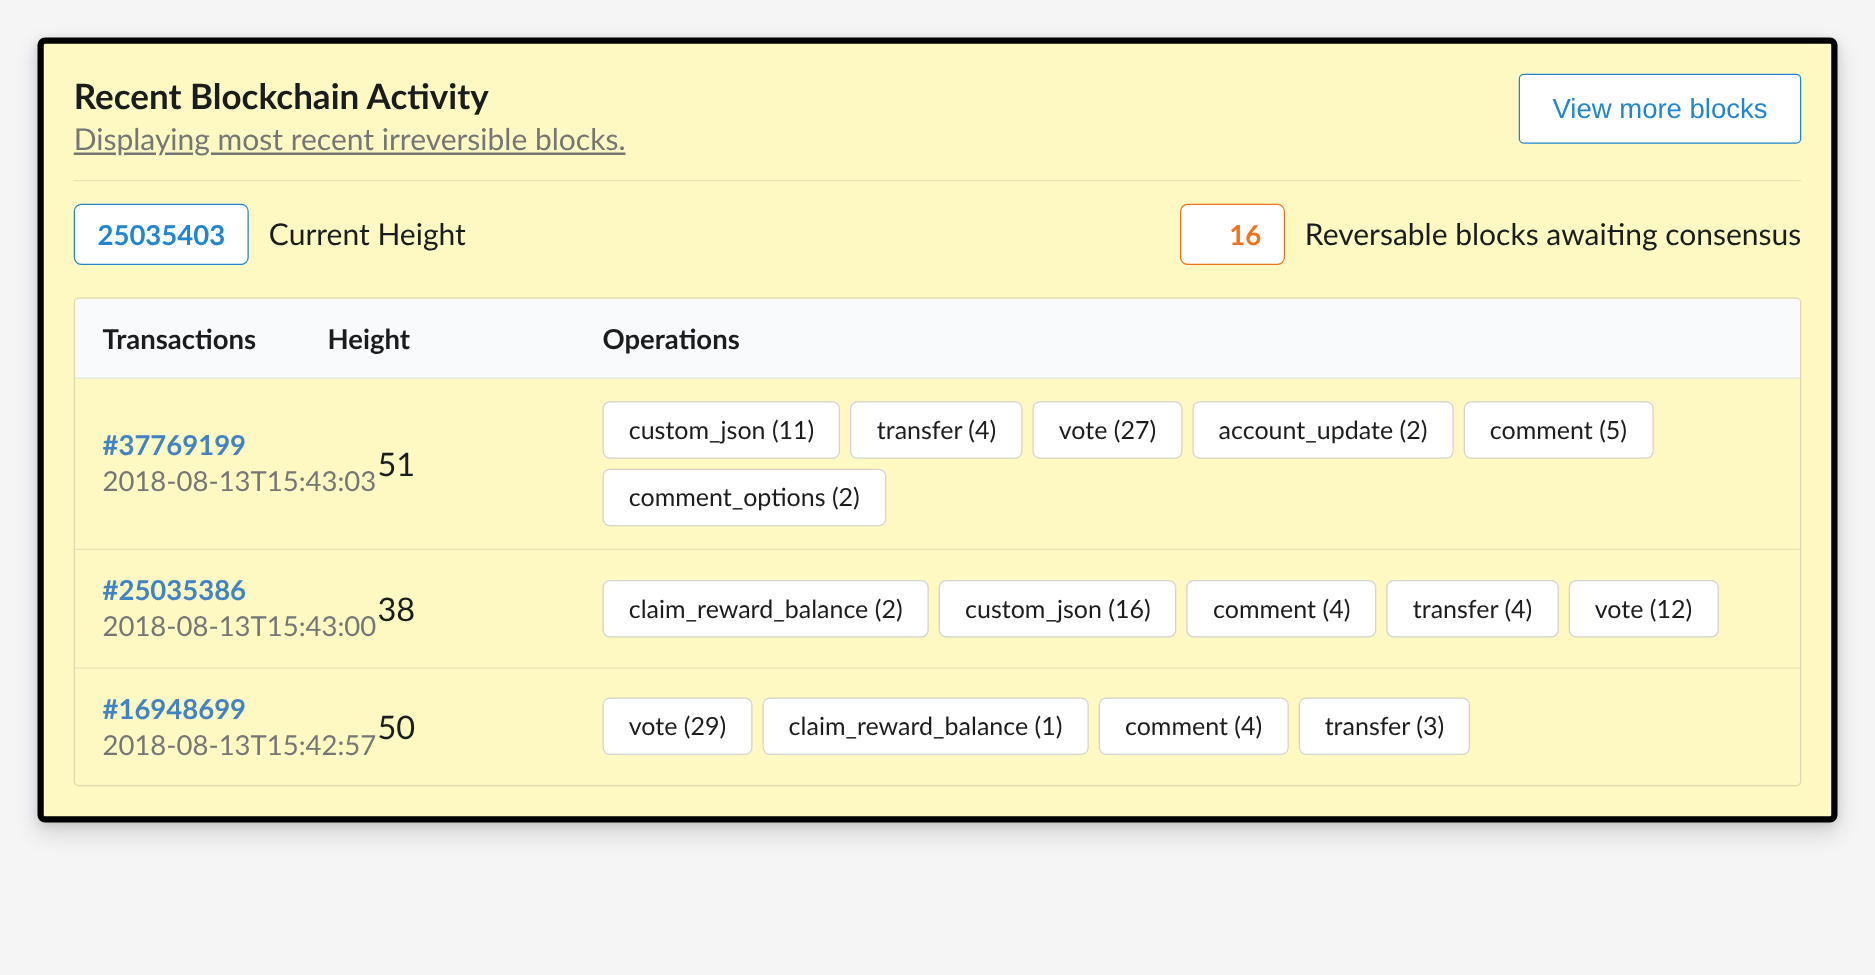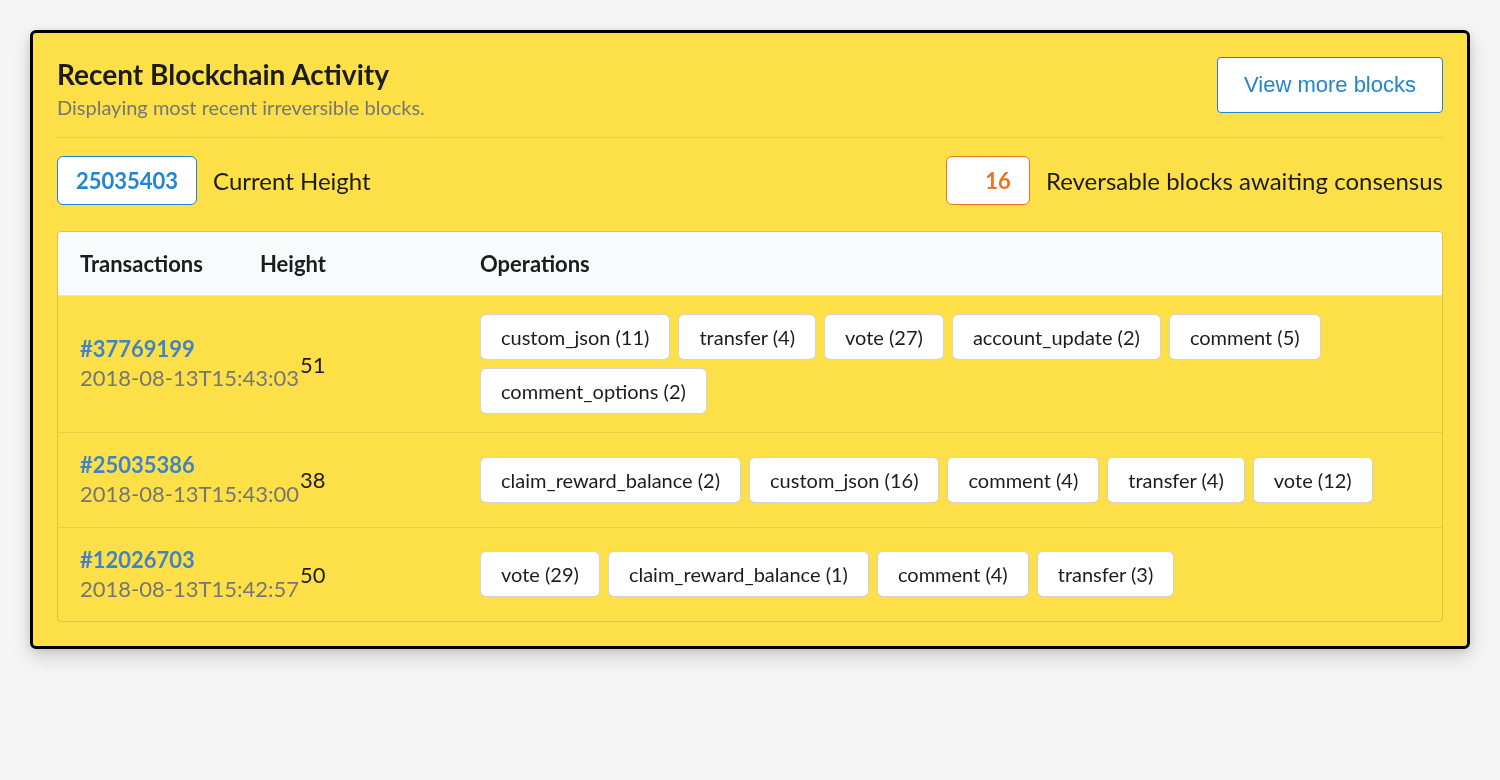--- a/index.html
+++ b/index.html
@@ -6,22 +6,22 @@
       box-sizing: border-box;
       margin: 0;
       padding: 0;
     }
     body {
       font-family: -apple-system, BlinkMacSystemFont, 'Segoe UI', 'Lato', Helvetica, Arial, sans-serif;
       background: #f5f5f5;
       padding: 30px;
     }
     .card {
-      background: #fde047;
-      border: 3px solid #000000;
+      background: #fef9c3;
+      border: 5px solid #000000;
       border-radius: 6px;
       box-shadow: 0 8px 20px rgba(0,0,0,0.15), 0 2px 8px rgba(0,0,0,0.1);
       padding: 24px;
       max-width: 1440px;
       margin: 0 auto;
     }
     .header-row {
       display: flex;
       justify-content: space-between;
       align-items: flex-start;
@@ -32,23 +32,24 @@
     .header-text {
       flex: 1;
     }
     .title {
       font-size: 28px;
       font-weight: 700;
       color: #1b1c1d;
       margin-bottom: 4px;
     }
     .subtitle {
-      font-size: 20px;
+      font-size: 24px;
       color: #767676;
       font-weight: 400;
+      text-decoration: underline;
     }
     .view-more-btn {
       border: 1px solid #2185d0;
       color: #2185d0;
       background: #fff;
       font-size: 22px;
       font-weight: 500;
       padding: 14px 26px;
       border-radius: 4px;
       cursor: pointer;
@@ -126,21 +127,21 @@
       cursor: pointer;
       display: block;
     }
     .timestamp {
       color: #767676;
       font-size: 22px;
       line-height: 1.3;
       margin-top: 2px;
     }
     .tx-count {
-      font-size: 22px;
+      font-size: 26px;
       color: #1b1c1d;
     }
     .ops-list {
       display: flex;
       flex-wrap: wrap;
       gap: 8px;
     }
     .op-tag {
       border: 1px solid rgba(34,36,38,0.2);
       border-radius: 6px;
@@ -208,21 +209,21 @@
           <div class="col-ops ops-list">
             <div class="op-tag">claim_reward_balance (2)</div>
             <div class="op-tag">custom_json (16)</div>
             <div class="op-tag">comment (4)</div>
             <div class="op-tag">transfer (4)</div>
             <div class="op-tag">vote (12)</div>
           </div>
         </div>
         <div class="trow">
           <div class="col-height height-cell">
-            <a class="block-link">#12026703</a>
+            <a class="block-link">#16948699</a>
             <div class="timestamp">2018-08-13T15:42:57</div>
           </div>
           <div class="col-tx tx-count">50</div>
           <div class="col-ops ops-list">
             <div class="op-tag">vote (29)</div>
             <div class="op-tag">claim_reward_balance (1)</div>
             <div class="op-tag">comment (4)</div>
             <div class="op-tag">transfer (3)</div>
           </div>
         </div>

